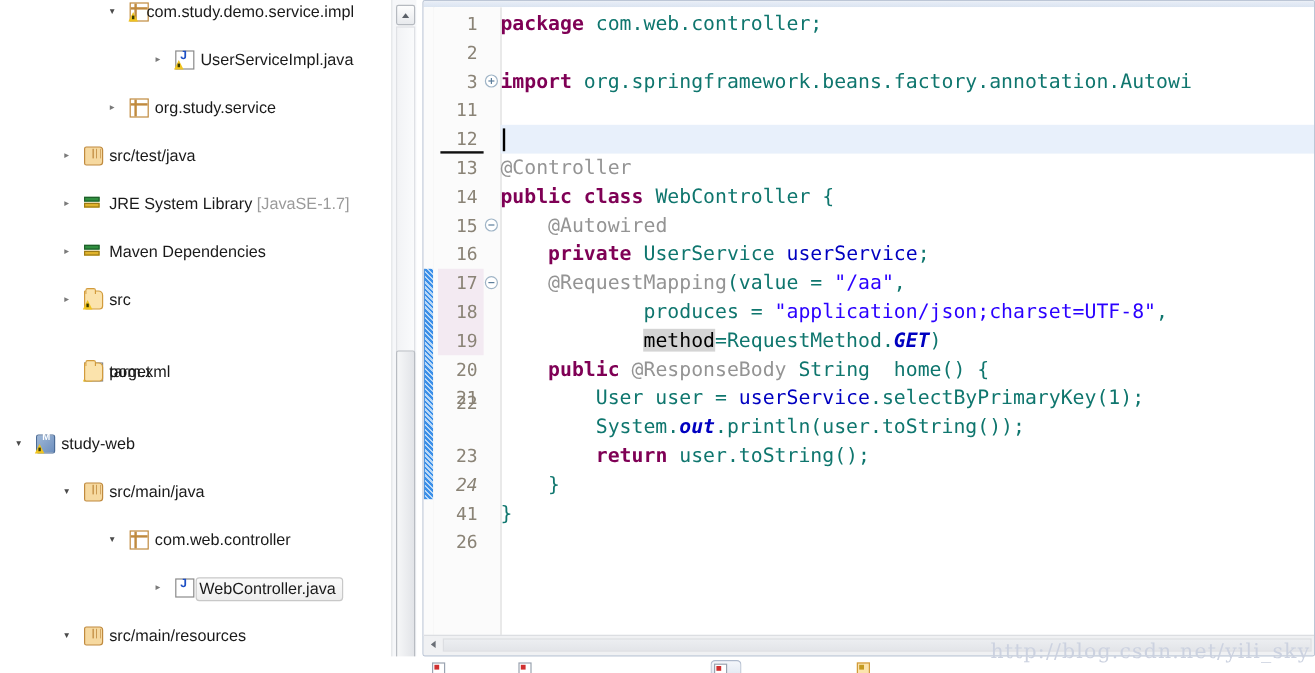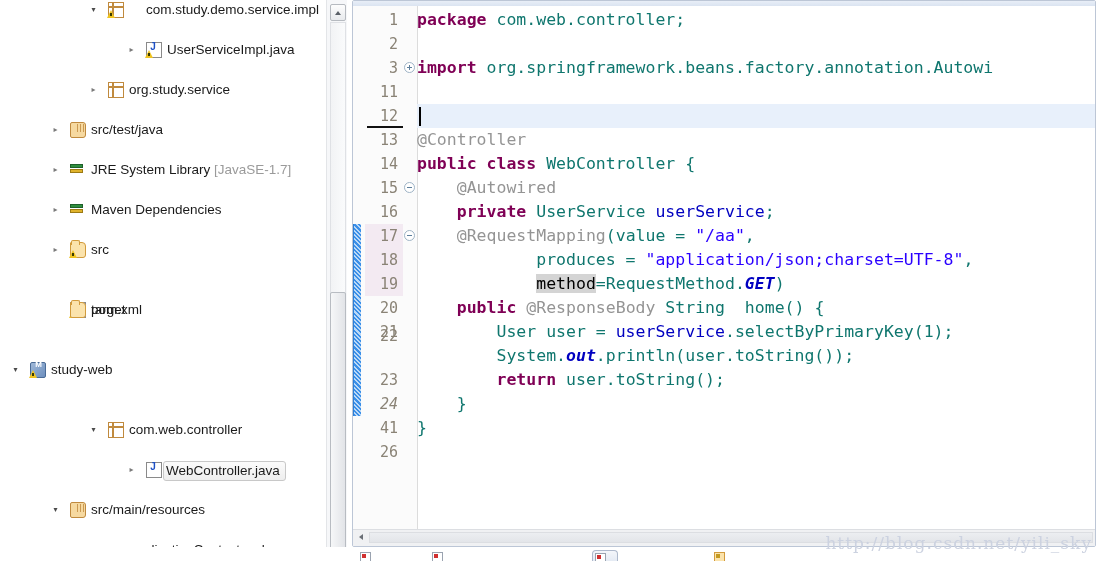--- a/index.html
+++ b/index.html
@@ -273,21 +273,21 @@
 
 <div class="app">
 
   <div class="explorer">
     <div class="tree" id="tree">
         <div class="row" style="top: 0px;">
           <span class="arrow open" style="left: 88px;"></span>
           <span class="ico ic-pkg" style="left: 108px;">
             <span class="warnbadge"></span>
           </span>
-          <span class="lbl" style="left: 146px;">com.study.demo.service.impl</span>
+          <span class="lbl" style="left: 122px;">com.study.demo.service.impl</span>
         </div>
         <div class="row" style="top: 20px;">
           <span class="arrow closed" style="left: 126px;"></span>
           <span class="ico ic-java" style="left: 146px;">
             <span class="warnbadge"></span>
           </span>
           <span class="lbl" style="left: 167px;">UserServiceImpl.java</span>
         </div>
         <div class="row" style="top: 40px;">
           <span class="arrow closed" style="left: 88px;"></span>
@@ -325,20 +325,25 @@
         <div class="row" style="top: 140px;">
           <span class="ico ic-folder" style="left: 70px;"></span>
           <span class="lbl" style="left: 91px;">target</span>
         </div>
         <div class="row" style="top: 180px;">
           <span class="arrow open" style="left: 10px;"></span>
           <span class="ico ic-maven" style="left: 30px;">
             <span class="warnbadge"></span>
           </span>
           <span class="lbl" style="left: 51px;">study-web</span>
+        </div>
+        <div class="row" style="top: 200px;">
+          <span class="arrow open" style="left: 50px;"></span>
+          <span class="ico ic-srcfolder" style="left: 70px;"></span>
+          <span class="lbl" style="left: 91px;">src/main/java</span>
         </div>
         <div class="row" style="top: 220px;">
           <span class="arrow open" style="left: 88px;"></span>
           <span class="ico ic-pkg" style="left: 108px;"></span>
           <span class="lbl" style="left: 129px;">com.web.controller</span>
         </div>
         <div class="row selrow" style="top: 240px;">
           <span class="arrow closed" style="left: 126px;"></span>
           <span class="ico ic-java" style="left: 146px;"></span>
           <span class="lbl-wrap" style="left: 163px;"><span>WebController.java</span></span>

